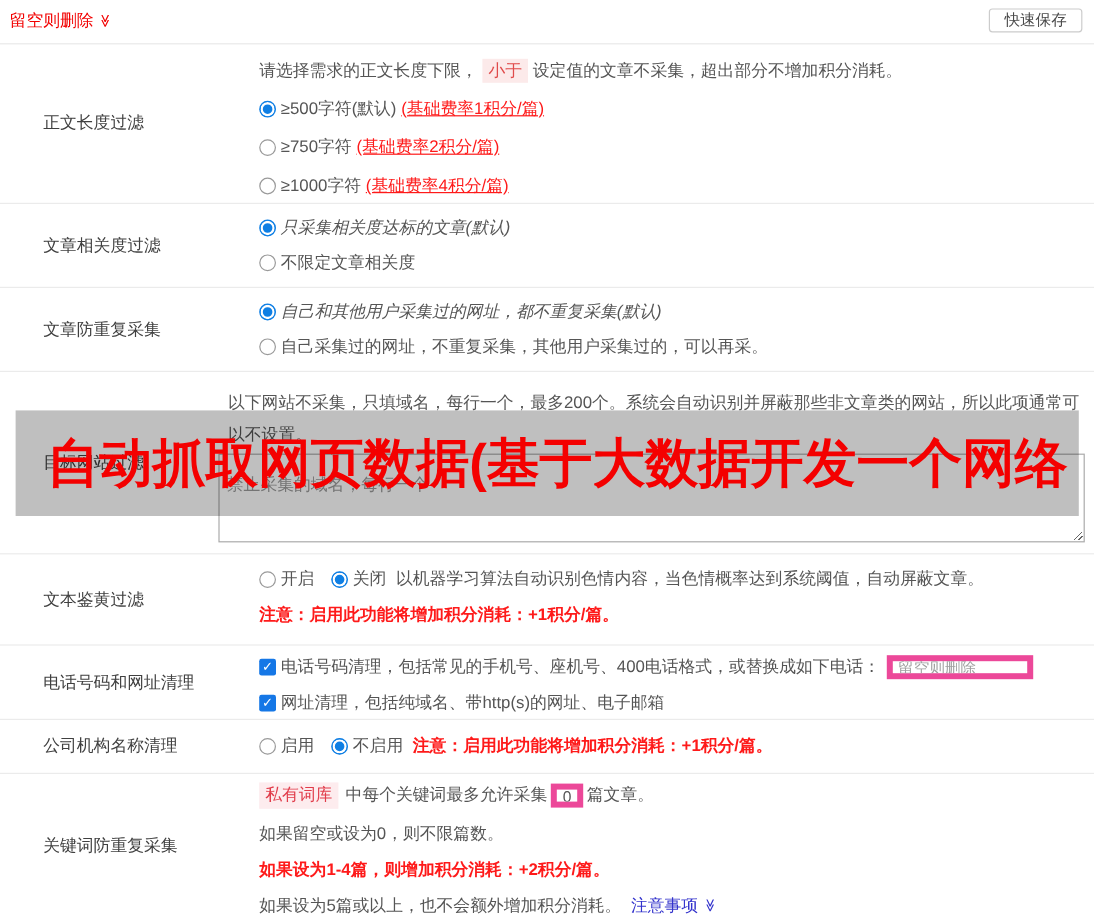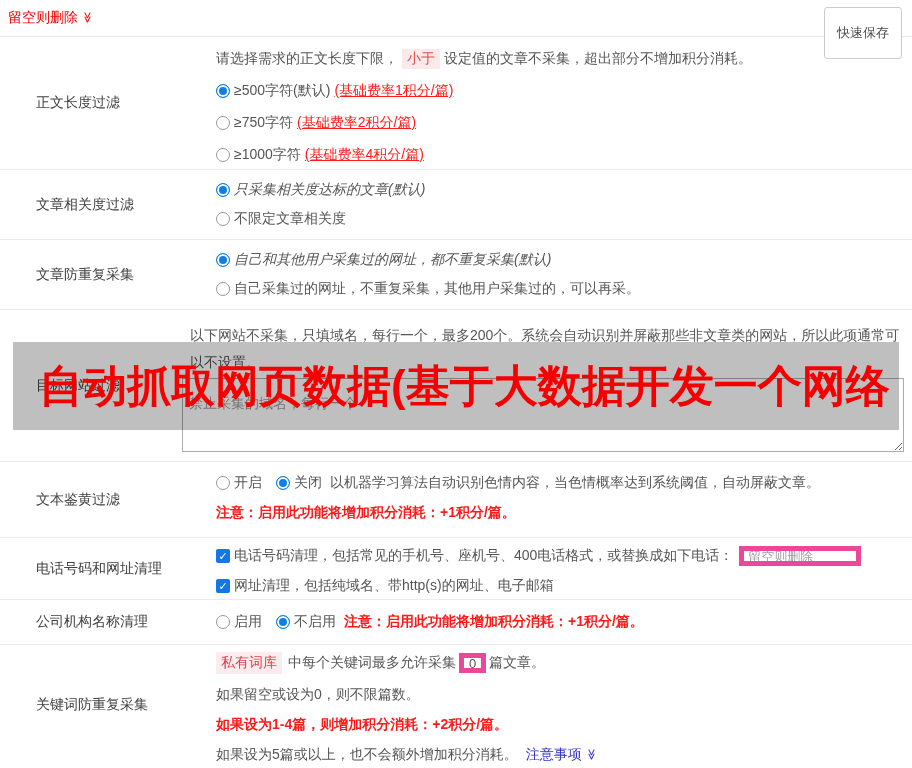--- a/index.html
+++ b/index.html
@@ -4,21 +4,21 @@
 <style>
   * { margin:0; padding:0; box-sizing:border-box; }
   html,body { width:912px; height:768px; overflow:hidden; background:#fff;
     font-family:"Liberation Sans","DejaVu Sans",sans-serif; }
   .page { position:relative; width:912px; height:768px; font-size:14px; color:#555; }
 
   
   .header { position:relative; height:37px; border-bottom:1px solid #e9e9e9; }
   .header-title { position:absolute; left:8px; top:9px; color:#f20000; font-size:14px; cursor:pointer; }
   .chev { display:inline-block; transform:rotate(90deg); font-size:11px; margin-left:4px; vertical-align:1px; }
-  .save-btn { position:absolute; right:10px; top:7px; padding:16px 12px; background:#fff;
+  .save-btn { position:absolute; right:10px; top:7px; padding:0 12px; background:#fff;
     border:1px solid #ccc; border-radius:3px; color:#4a4a4a; font-size:13px;
     font-family:inherit; cursor:pointer; }
 
   
   .section { display:flex; border-bottom:1px solid #ebebeb; }
   .sec-label { width:180px; padding-left:0; display:flex; align-items:center; color:#404040;margin-left:36px; }
   .sec-content { flex:1; }
   .row { display:flex; align-items:center; white-space:nowrap; height:20px; }
 
   

